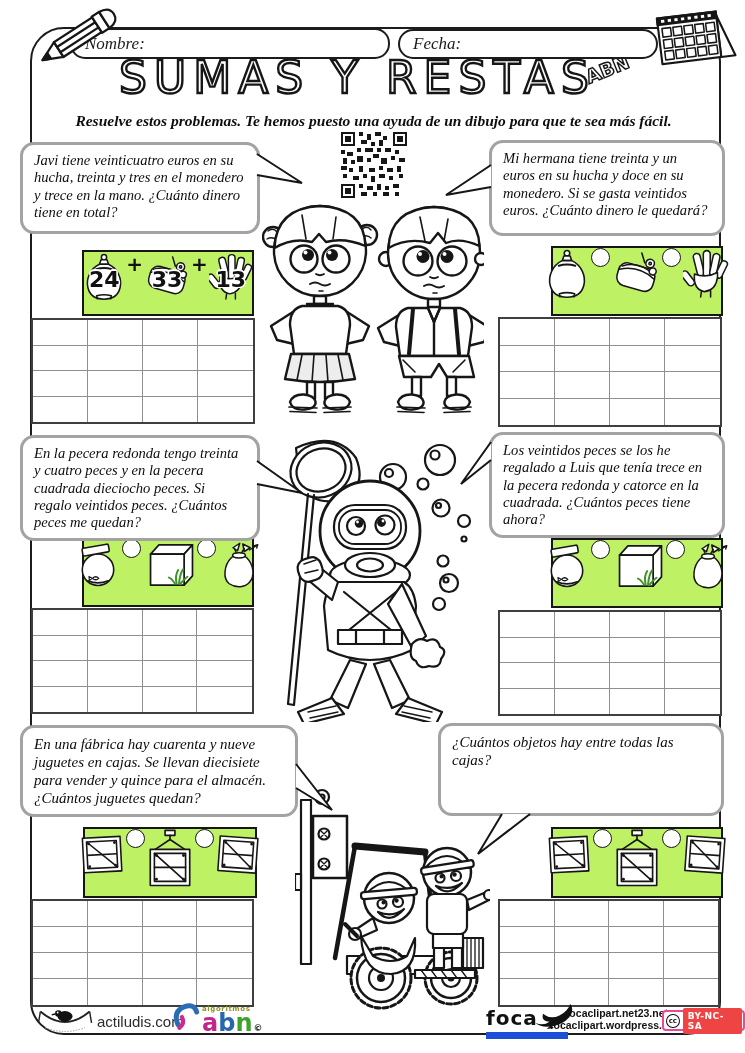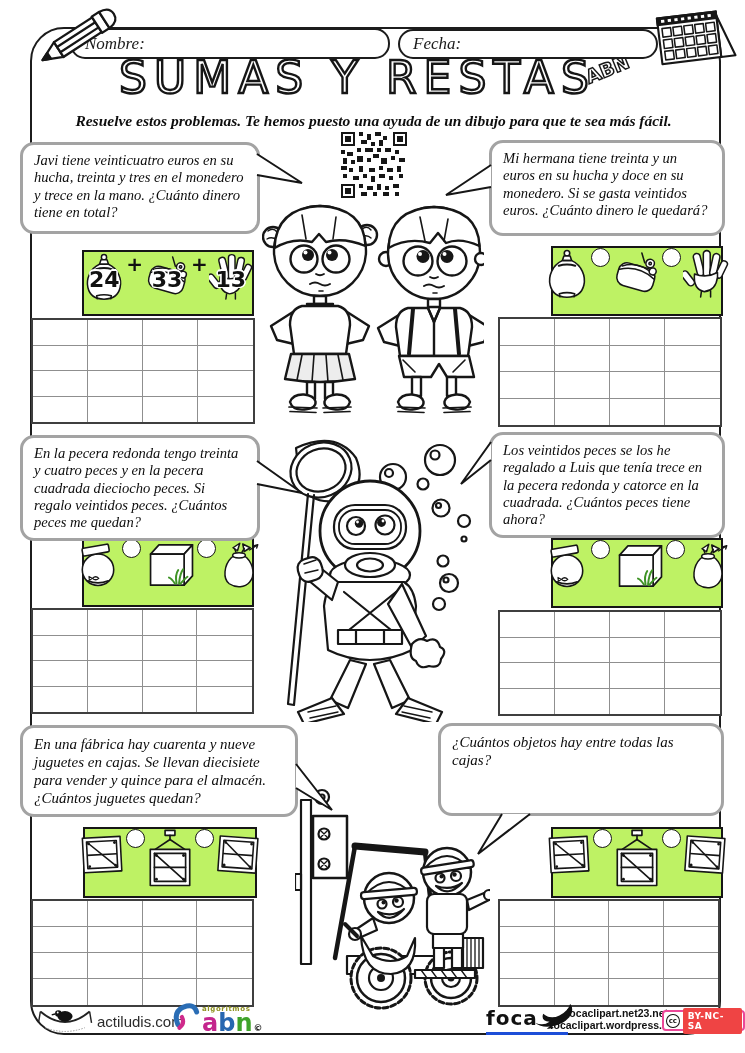--- a/index.html
+++ b/index.html
@@ -32,21 +32,21 @@
   .illus{z-index:1}
   .hdricon{z-index:7}
   .ft-text{font-family:"Liberation Sans",sans-serif;z-index:2}
   .actiludis{font-size:15px;color:#2b2b2b}
   .abn-wrap{display:flex;align-items:flex-end;gap:2px;z-index:2}
   .abn-col{display:flex;flex-direction:column;line-height:1}
   .abn-top{font:700 7px "DejaVu Sans",sans-serif;letter-spacing:.6px;color:#8f9220}
   .abn-row{display:flex;align-items:flex-end}
   .abn-letter{font:800 24px/0.85 "DejaVu Sans",sans-serif}
   .abn-reg{font:700 9px "DejaVu Sans",sans-serif;color:#111;margin-left:1px}
-  .foca-wrap{z-index:2;border-bottom:3px solid #1d4ed8;padding:0 30px 2px 0}
+  .foca-wrap{z-index:2;border-bottom:7px solid #1d4ed8;padding:0 30px 2px 0}
   .foca-word{font:800 20px "DejaVu Sans",sans-serif;letter-spacing:1px;color:#111}
   .urls{font:700 10.5px/11.5px "Liberation Sans",sans-serif;color:#111;text-align:right;z-index:2}
   .cc-badge{display:flex;align-items:center;border:2px solid #ec4899;border-radius:4px;background:#fff;height:21px;box-sizing:border-box;z-index:2}
   .cc-circle{width:14px;height:14px;border:1.6px solid #111;border-radius:50%;margin:0 2px;display:flex;align-items:center;justify-content:center;
              font:700 7px "DejaVu Sans",sans-serif;color:#111;box-sizing:border-box}
   .cc-right{background:#ef4444;color:#fff;font:700 9px "DejaVu Sans",sans-serif;letter-spacing:.5px;padding:3px 5px;border-radius:2px;margin:1px}
 </style>
 </head>
 <body>
 

